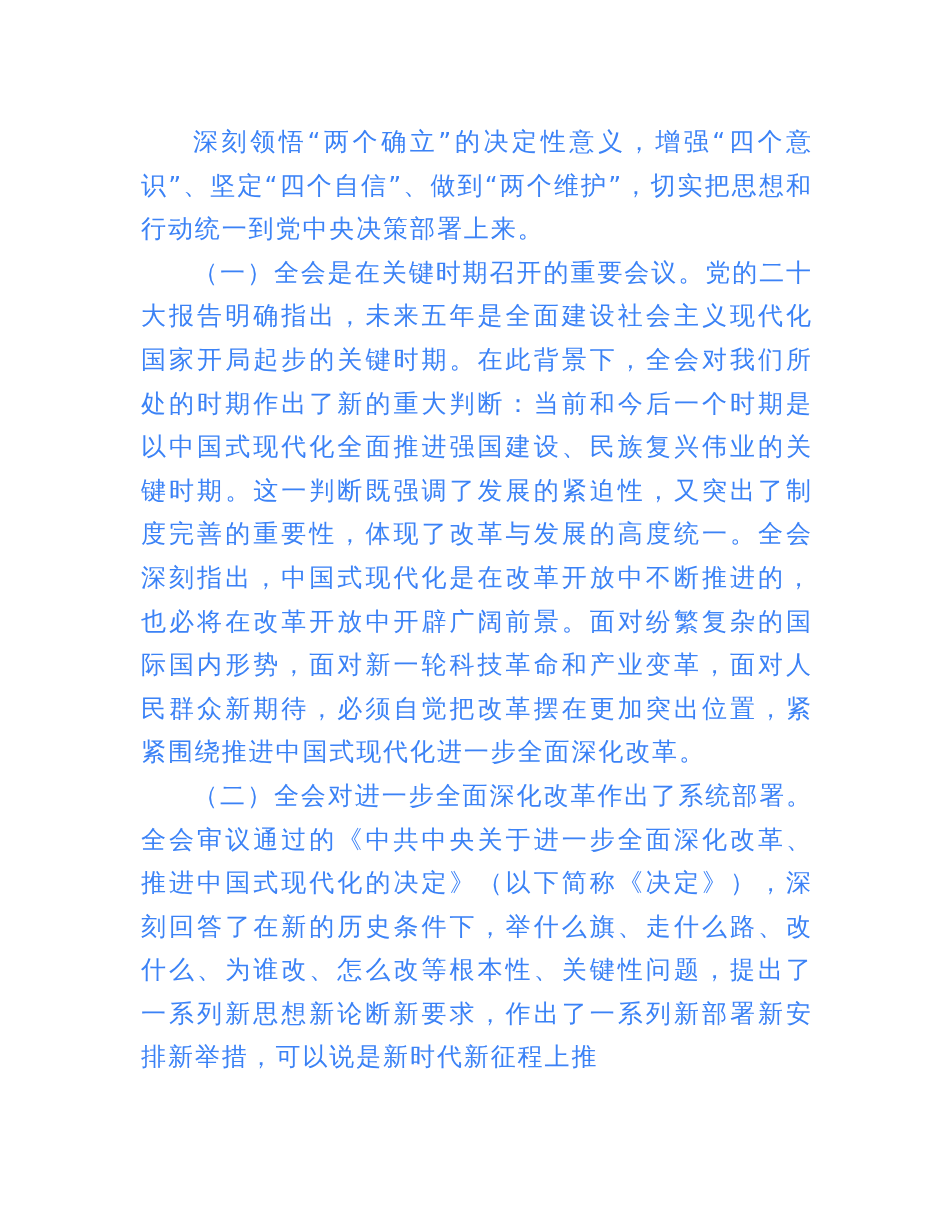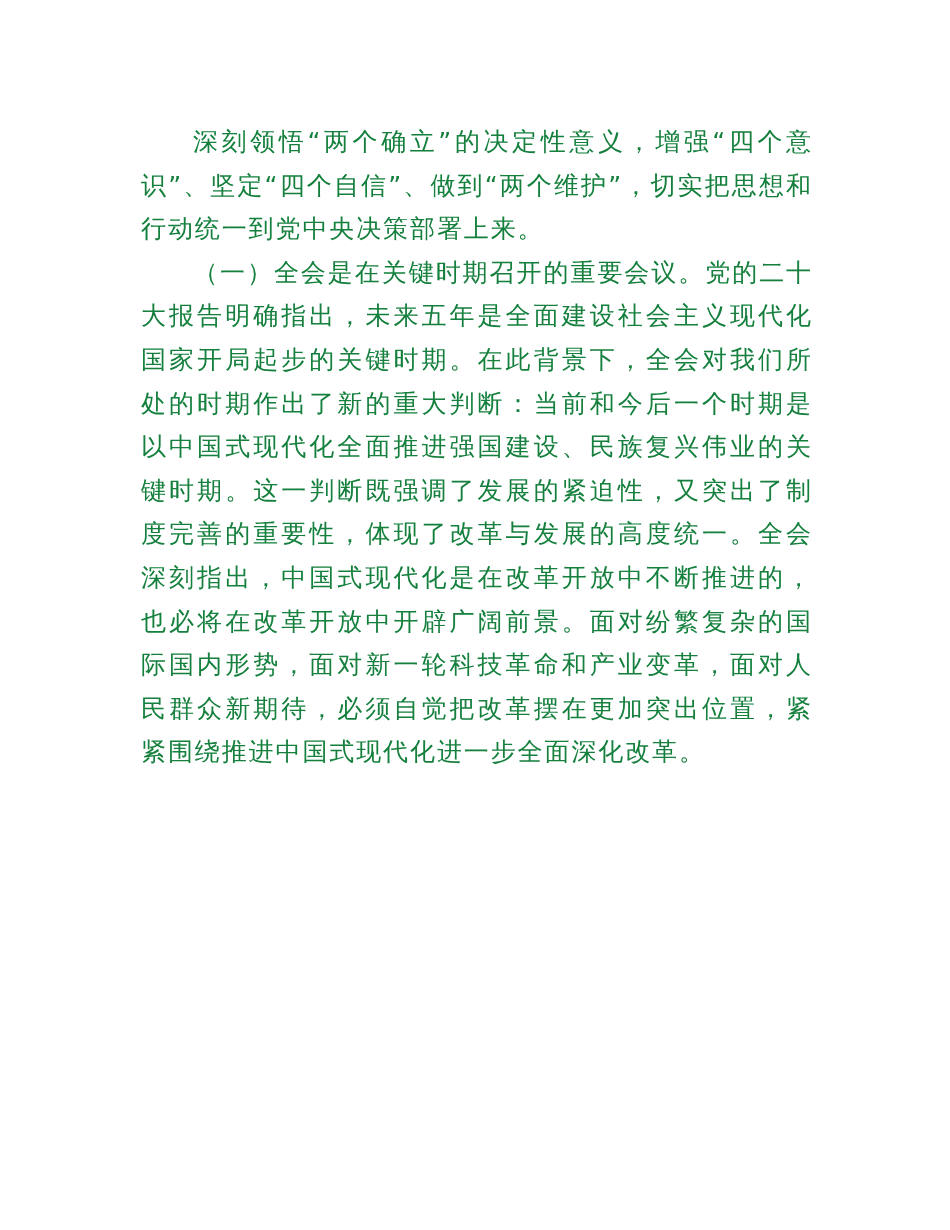--- a/index.html
+++ b/index.html
@@ -4,28 +4,29 @@
   <style>
     html, body { margin: 0; padding: 0; background: #ffffff; }
     body { width: 950px; height: 1230px; position: relative; overflow: hidden; }
     .page {
       position: absolute; left: 0; top: 0; width: 950px; height: 1230px;
       background: #ffffff;
     }
     .text-block {
       position: absolute; left: 141px; top: 120px; width: 672px;
       font-family: "DejaVu Sans", "Liberation Sans", sans-serif;
-      font-size: 25px; line-height: 43.6px; color: #15803d;
+      font-size: 25px; line-height: 43.6px; color: #3b82f6;
       letter-spacing: 1.9px;
     }
     .para { margin: 0 0 0 0; text-align: justify; text-align-last: left; word-break: break-all; }
     .indent { text-indent: 52px; }
     .heading { margin: 0; }
   </style>
 </head>
 <body>
 
 <div class="page">
   <div class="text-block">
     <p class="para indent">深刻领悟“两个确立”的决定性意义，增强“四个意识”、坚定“四个自信”、做到“两个维护”，切实把思想和行动统一到党中央决策部署上来。</p>
     <p class="para indent">（一）全会是在关键时期召开的重要会议。党的二十大报告明确指出，未来五年是全面建设社会主义现代化国家开局起步的关键时期。在此背景下，全会对我们所处的时期作出了新的重大判断：当前和今后一个时期是以中国式现代化全面推进强国建设、民族复兴伟业的关键时期。这一判断既强调了发展的紧迫性，又突出了制度完善的重要性，体现了改革与发展的高度统一。全会深刻指出，中国式现代化是在改革开放中不断推进的，也必将在改革开放中开辟广阔前景。面对纷繁复杂的国际国内形势，面对新一轮科技革命和产业变革，面对人民群众新期待，必须自觉把改革摆在更加突出位置，紧紧围绕推进中国式现代化进一步全面深化改革。</p>
+    <p class="para indent">（二）全会对进一步全面深化改革作出了系统部署。全会审议通过的《中共中央关于进一步全面深化改革、推进中国式现代化的决定》（以下简称《决定》），深刻回答了在新的历史条件下，举什么旗、走什么路、改什么、为谁改、怎么改等根本性、关键性问题，提出了一系列新思想新论断新要求，作出了一系列新部署新安排新举措，可以说是新时代新征程上推</p>
   </div>
 </div>
 
 </body></html>

